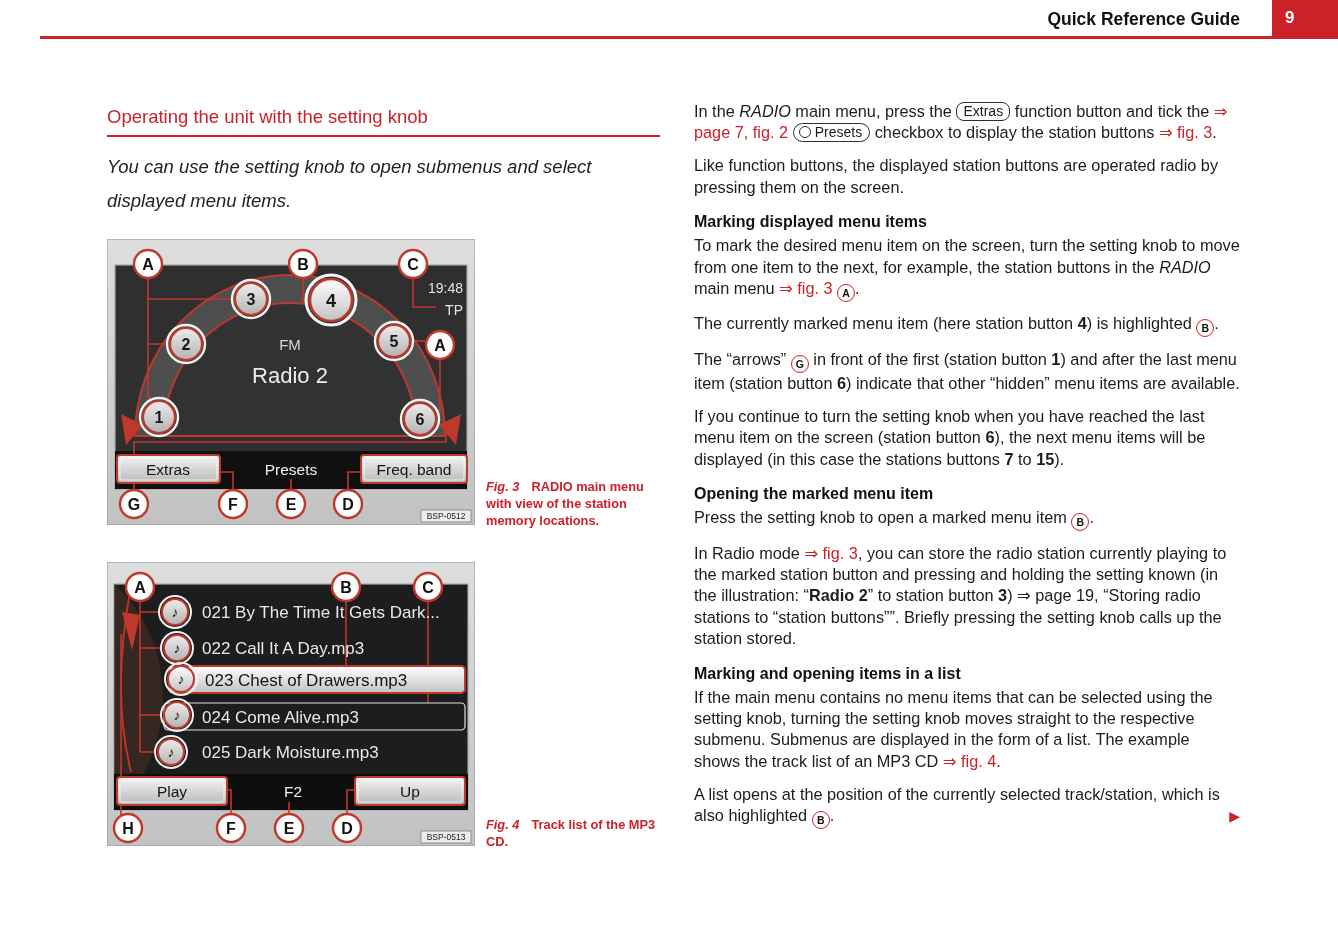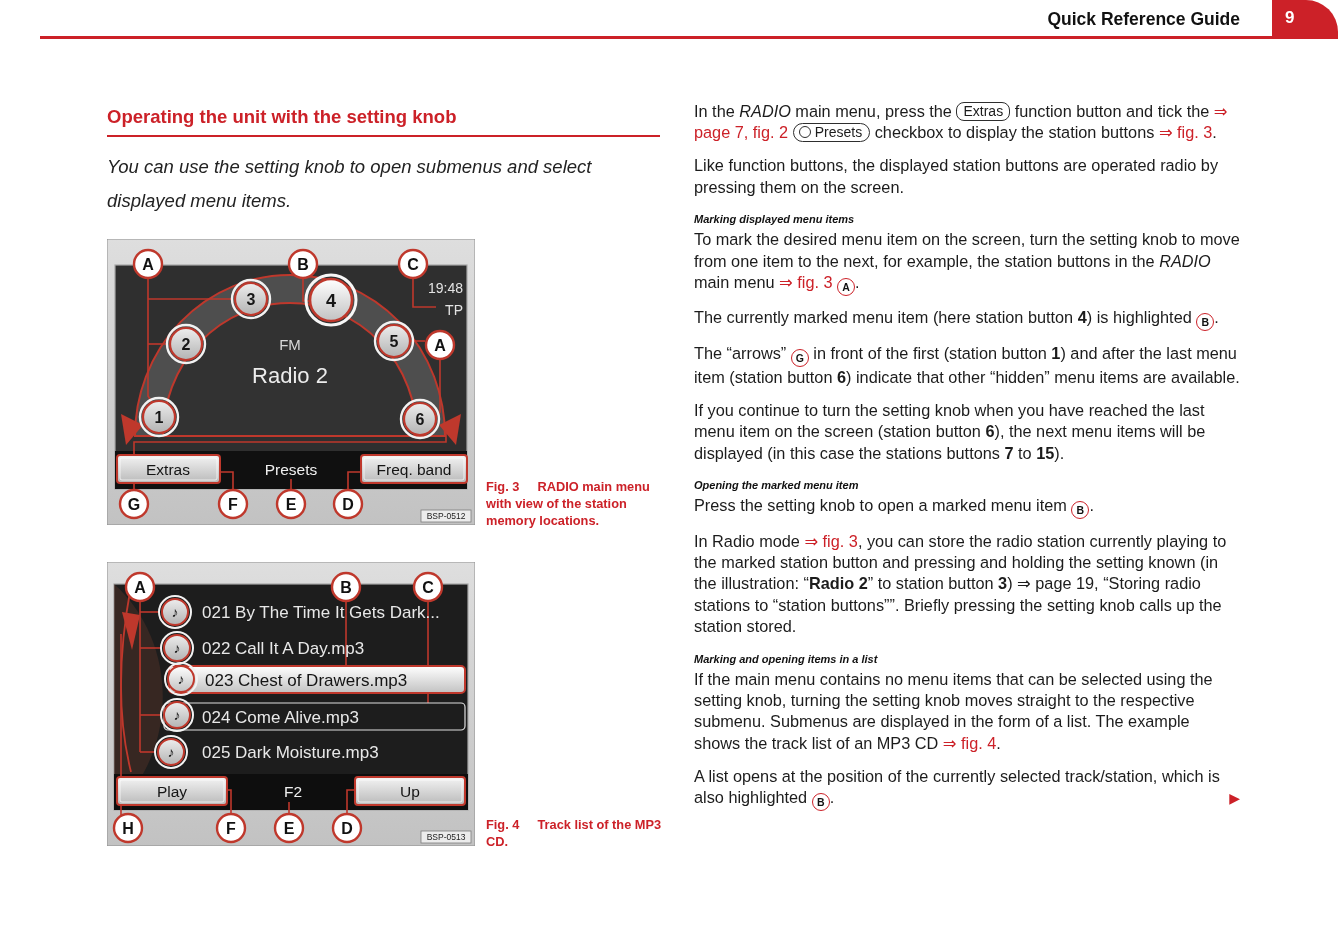--- a/index.html
+++ b/index.html
@@ -1,39 +1,39 @@
 <!DOCTYPE html>
 <html><head>
 <meta charset="utf-8">
 <style>
   html,body { margin:0; padding:0; background:#ffffff; }
   .page { position:relative; width:1338px; height:944px; background:#fff;
-          font-family:"Liberation Sans","DejaVu Sans",sans-serif; color:#1c1c1c; overflow:hidden;border-radius:32px; }
+          font-family:"Liberation Sans","DejaVu Sans",sans-serif; color:#1c1c1c; overflow:hidden; }
 
   
   .header-title { position:absolute; top:9px; right:98px; font-size:17.5px; font-weight:bold; color:#111; }
   .page-badge { position:absolute; top:0; right:0; width:66px; height:36px; background:#cc2128; color:#fff;
                 font-size:17px; font-weight:bold; line-height:36px; padding-left:13px; box-sizing:border-box; }
   .header-rule { position:absolute; top:36px; left:40px; right:0; height:2.5px; background:#cc2128; }
 
   
   .col-left { position:absolute; left:107px; top:106px; width:553px; }
-  .section-title { font-size:18.5px; font-weight:bold; color:#cc2128; margin:0;
+  .section-title { font-size:18.5px; font-weight:normal; color:#cc2128; margin:0;
                    padding-bottom:7px; border-bottom:2px solid #cc2128; }
   .intro { font-style:italic; font-size:18.5px; line-height:34px; margin:13px 0 21px; color:#222; }
   .fig-block { position:relative; width:553px; }
   .fig-gap { margin-top:33px; }
   .fig-caption { position:absolute; left:379px; bottom:0; width:176px; color:#cc2128; font-weight:bold;
                  font-size:12.8px; line-height:17px; }
-  .fig-caption .lbl { margin-right:18px; }
+  .fig-caption .lbl { margin-right:12px;font-style:italic; }
 
   
   .col-right { position:absolute; left:694px; top:101px; width:546px; }
   .col-right p { margin:0 0 11.5px; font-size:16.3px; line-height:21.4px; }
-  .col-right h3 { margin:15px 0 4px; font-size:11px; color:#111;font-style:italic; }
+  .col-right h3 { margin:15px 0 4px; font-size:16px; color:#111; }
   .it { font-style:italic; }
   .bd { font-weight:bold; }
   .red { color:#cc2128; }
   .btn-inline { display:inline-block; border:1.5px solid #2e2e2e; border-radius:8px; padding:0 6px 1px;
                 line-height:16px; font-size:14px; vertical-align:1px; white-space:nowrap; }
   .radio-inline { display:inline-block; border:1.5px solid #2e2e2e; border-radius:10px; padding:0 7px 1px 5px;
                   line-height:16px; font-size:14px; vertical-align:1px; white-space:nowrap; }
   .radio-circle { display:inline-block; width:10px; height:10px; border:1.5px solid #2e2e2e; border-radius:50%;
                   margin-right:4px; vertical-align:-1px; }
   .circ-letter { display:inline-block; width:16px; height:16px; border:1.8px solid #cc2128; border-radius:50%;

